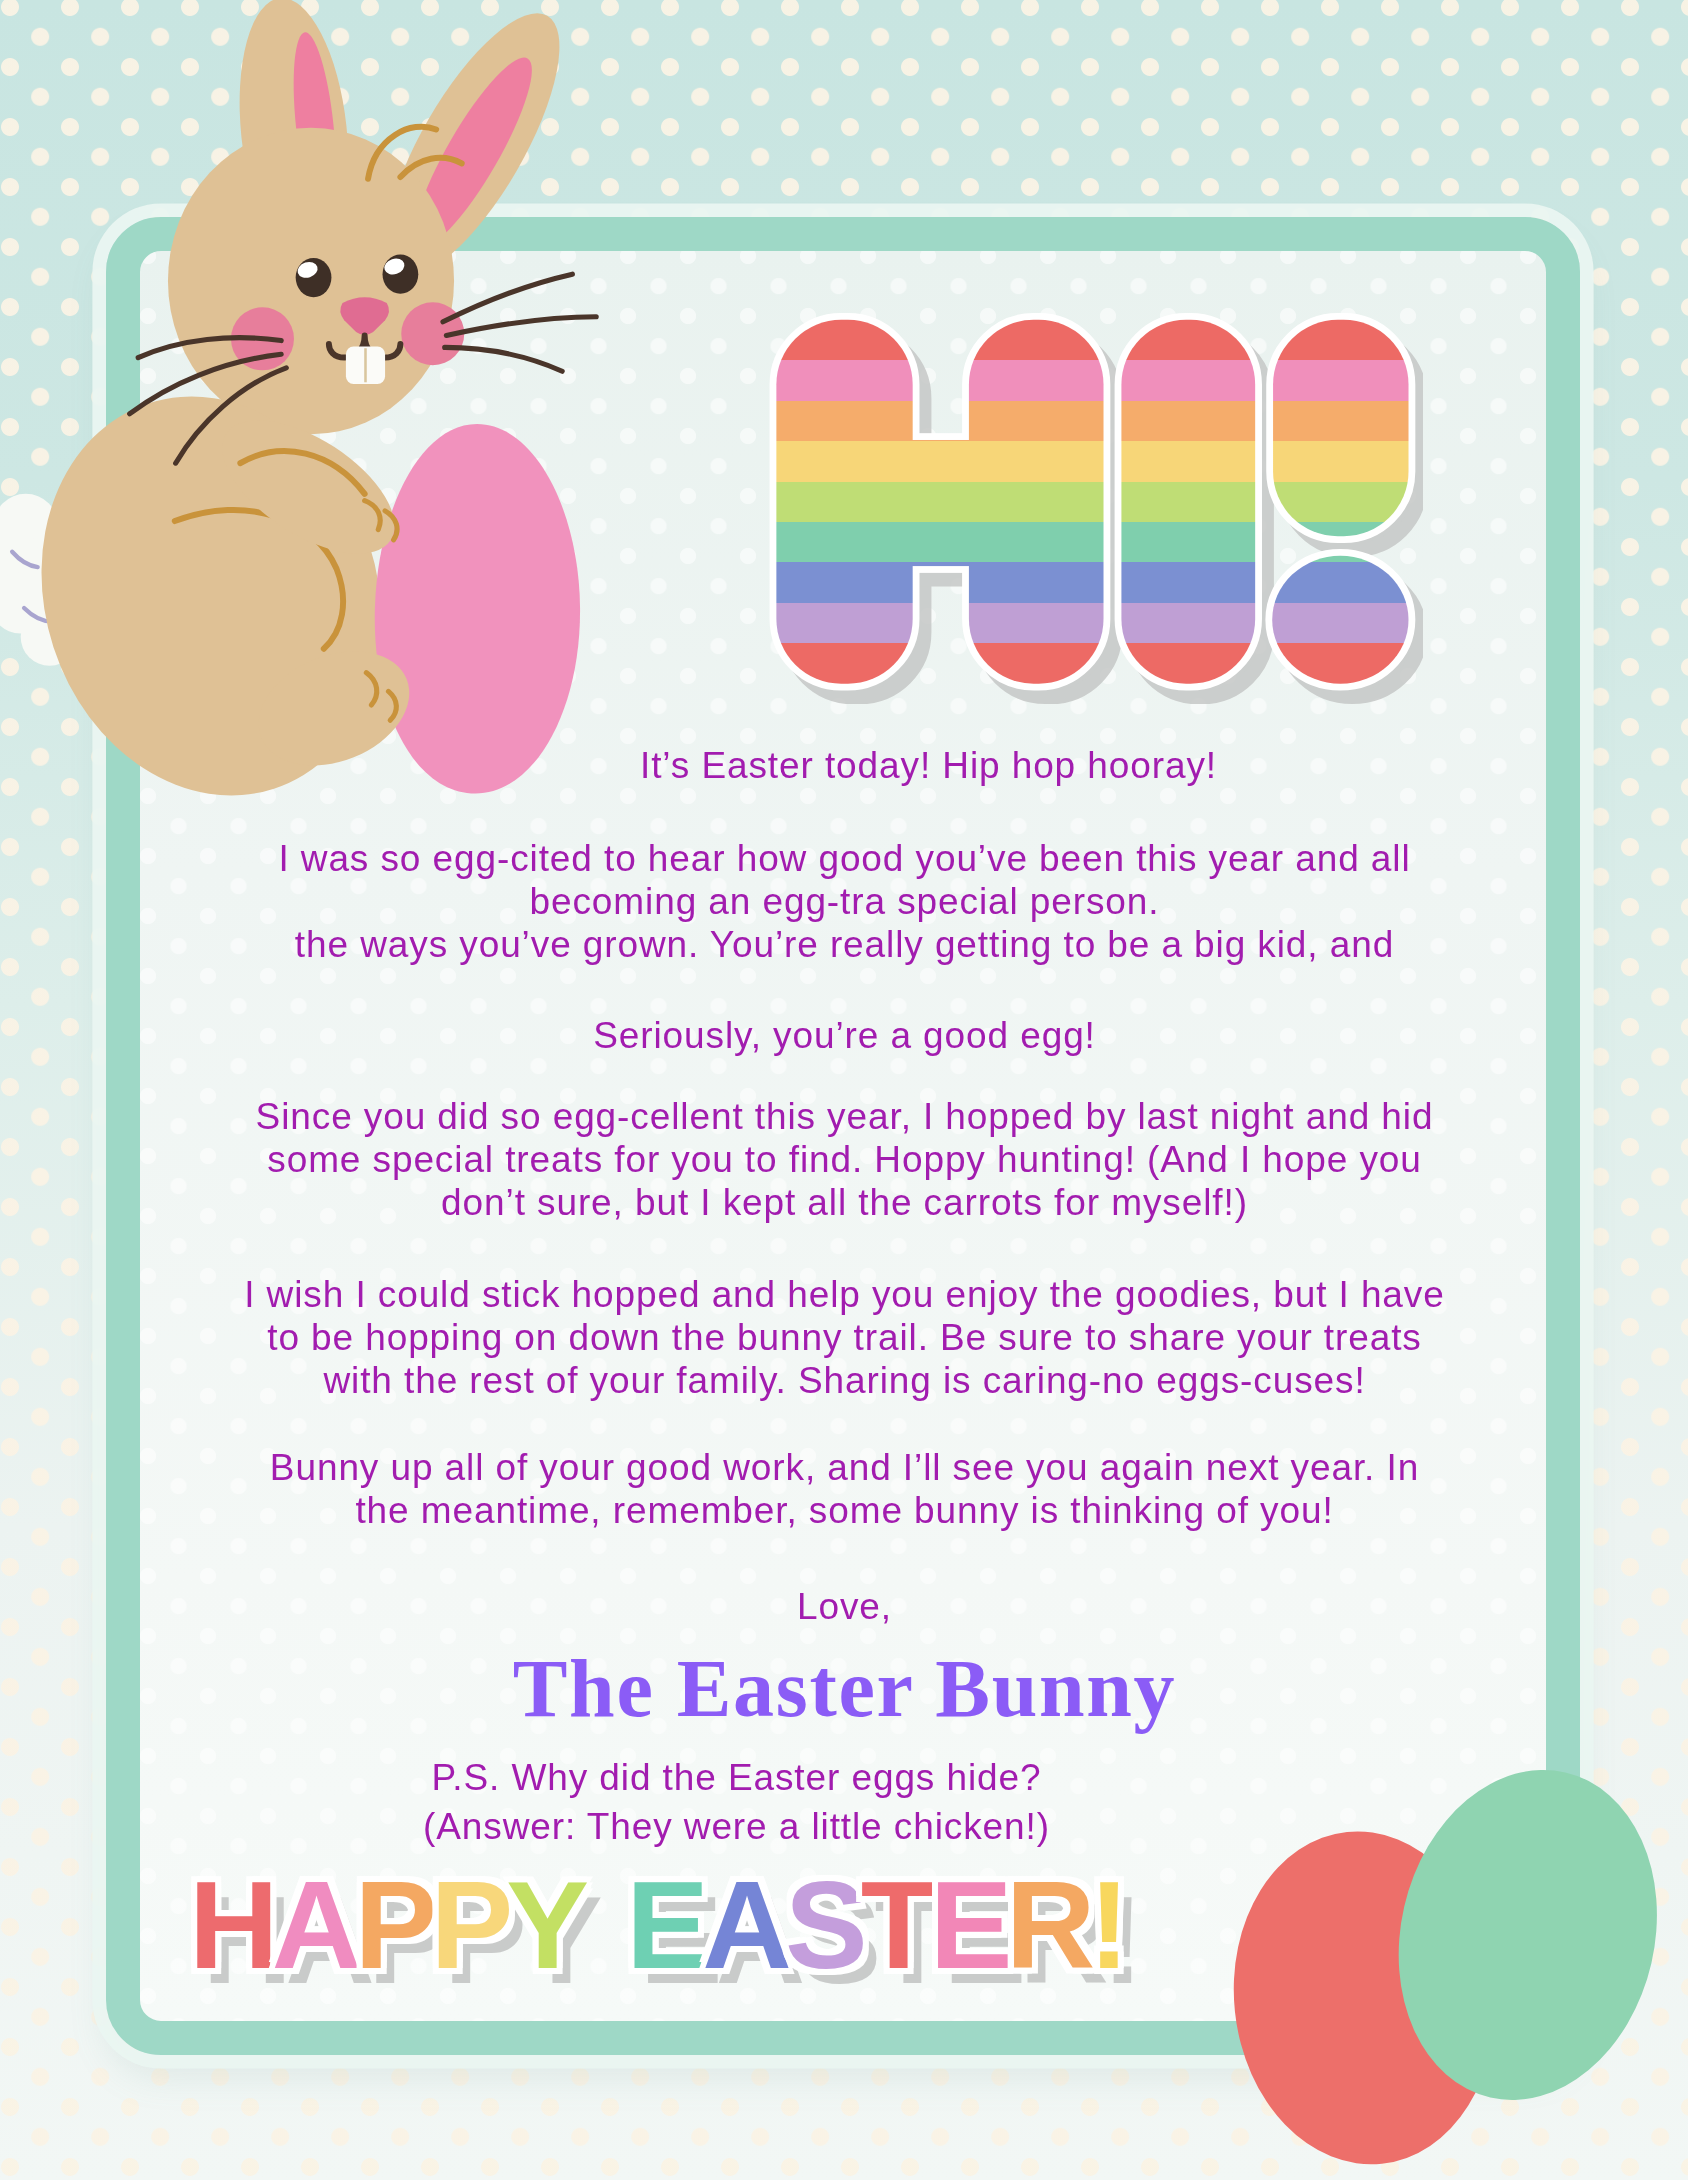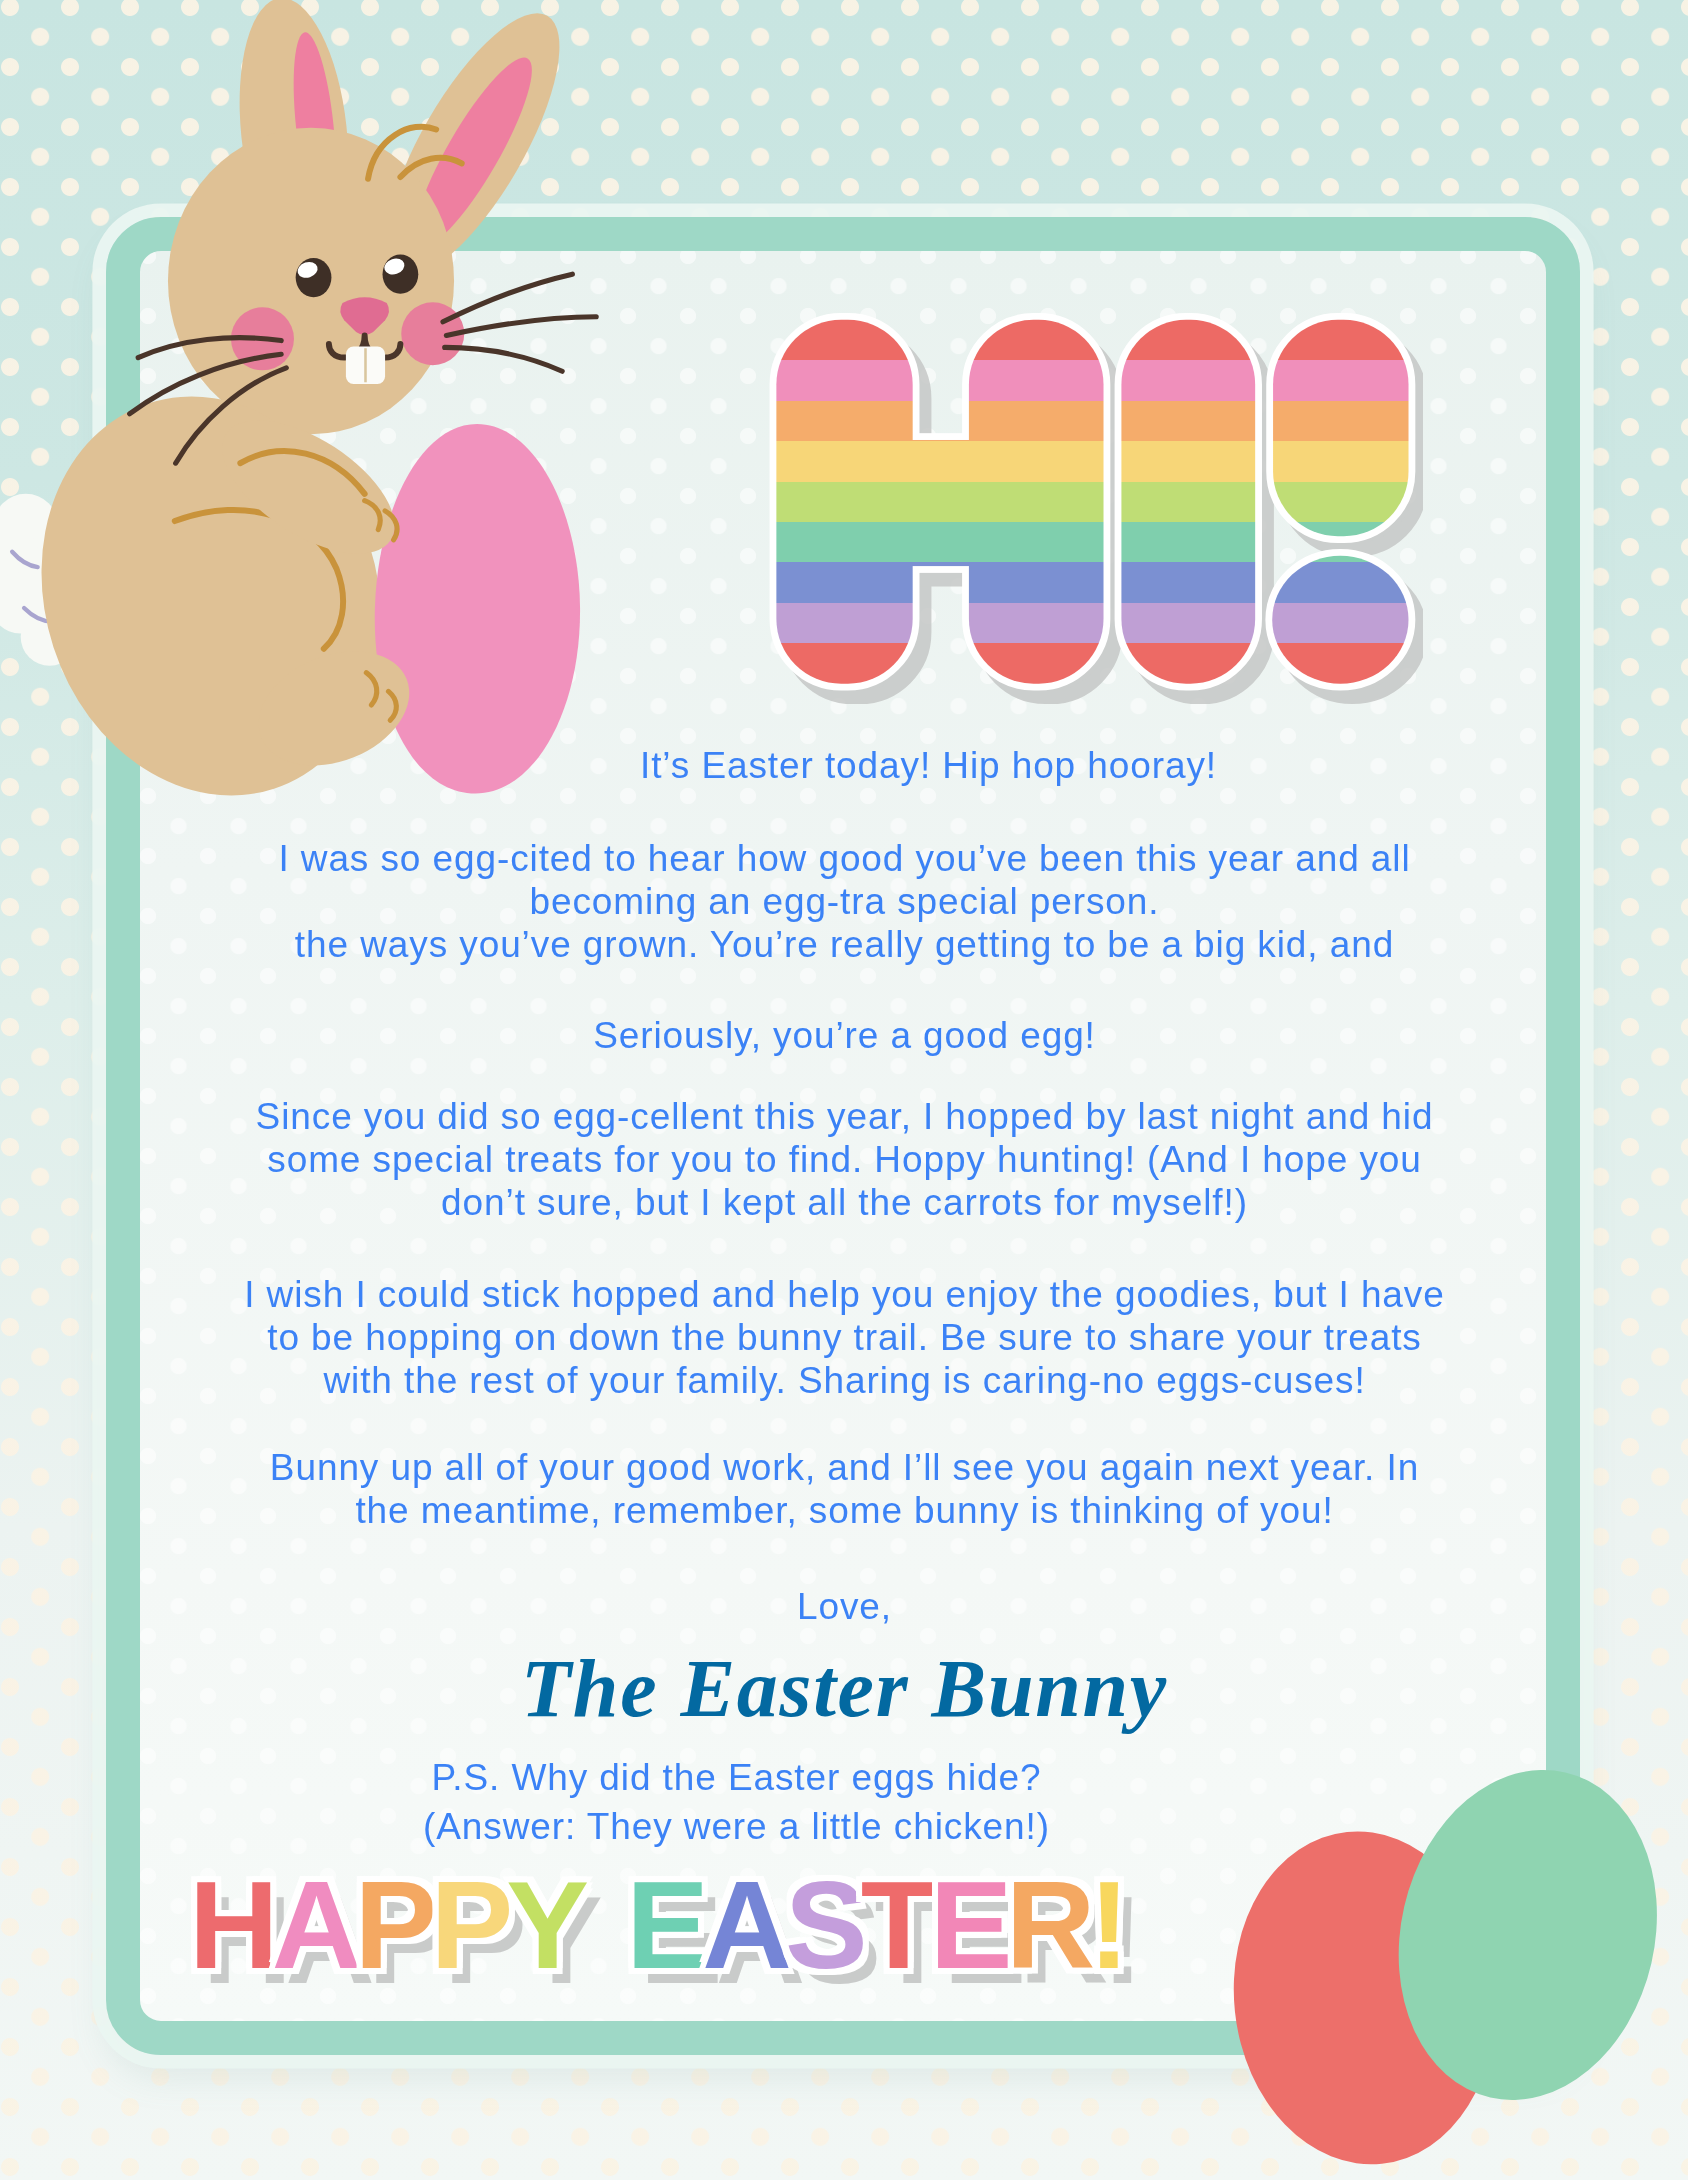--- a/index.html
+++ b/index.html
@@ -22,33 +22,33 @@
       linear-gradient(180deg,#e9f2ef 0%,#eff5f3 35%,#f4f8f6 75%,#f6faf8 100%);
     background-size:60px 60px,60px 60px,100% 100%;
     background-position:8.5px 5.1px,38px 35px,0 0;
     box-shadow:0 0 0 13.6px rgba(234,245,241,.95), 0 20.4px 37px rgba(110,155,145,.15);
     z-index:1;
   }
   .hi-svg{position:absolute;left:767px;top:313px;z-index:3;}
   .bunny-svg{position:absolute;left:0;top:0;z-index:4;}
   .eggs-svg{position:absolute;left:1193px;top:1746px;z-index:4;}
 
-  .txt{position:absolute;text-align:center;color:#3b82f6;z-index:2;}
+  .txt{position:absolute;text-align:center;color:#a21caf;z-index:2;}
   .line{white-space:nowrap;font-size:37px;line-height:43px;letter-spacing:0.9px;}
   .intro{left:341px;width:1175px;top:744px;}
   .p2{left:111px;width:1467px;top:837px;}
   .p3{left:111px;width:1467px;top:1014px;}
   .p4{left:111px;width:1467px;top:1095px;}
   .p5{left:111px;width:1467px;top:1273px;}
   .p6{left:111px;width:1467px;top:1446px;}
   .love{left:111px;width:1467px;top:1585px;}
   .signature{
     left:111px;width:1467px;top:1642px;
-    font-family:"Liberation Serif",serif;font-style:italic;font-weight:700;
-    font-size:82px;line-height:94px;color:#0369a1;letter-spacing:1.7px;
+    font-family:"Liberation Serif",serif;font-weight:700;
+    font-size:82px;line-height:94px;color:#8b5cf6;letter-spacing:1.7px;
   }
   .ps{left:119px;width:1235px;top:1753px;}
   .ps .line{line-height:49px;}
   .happy{
     position:absolute;left:189px;top:1861px;z-index:2;white-space:nowrap;
     font-weight:700;font-size:124px;line-height:128px;letter-spacing:-6.8px;
     text-shadow:
       6px 0 0 #fff,-6px 0 0 #fff,0 6px 0 #fff,0 -6px 0 #fff,
       4.3px 4.3px 0 #fff,-4.3px 4.3px 0 #fff,4.3px -4.3px 0 #fff,-4.3px -4.3px 0 #fff,
       6px 6px 0 #fff,-6px 6px 0 #fff,6px -6px 0 #fff,-6px -6px 0 #fff,

